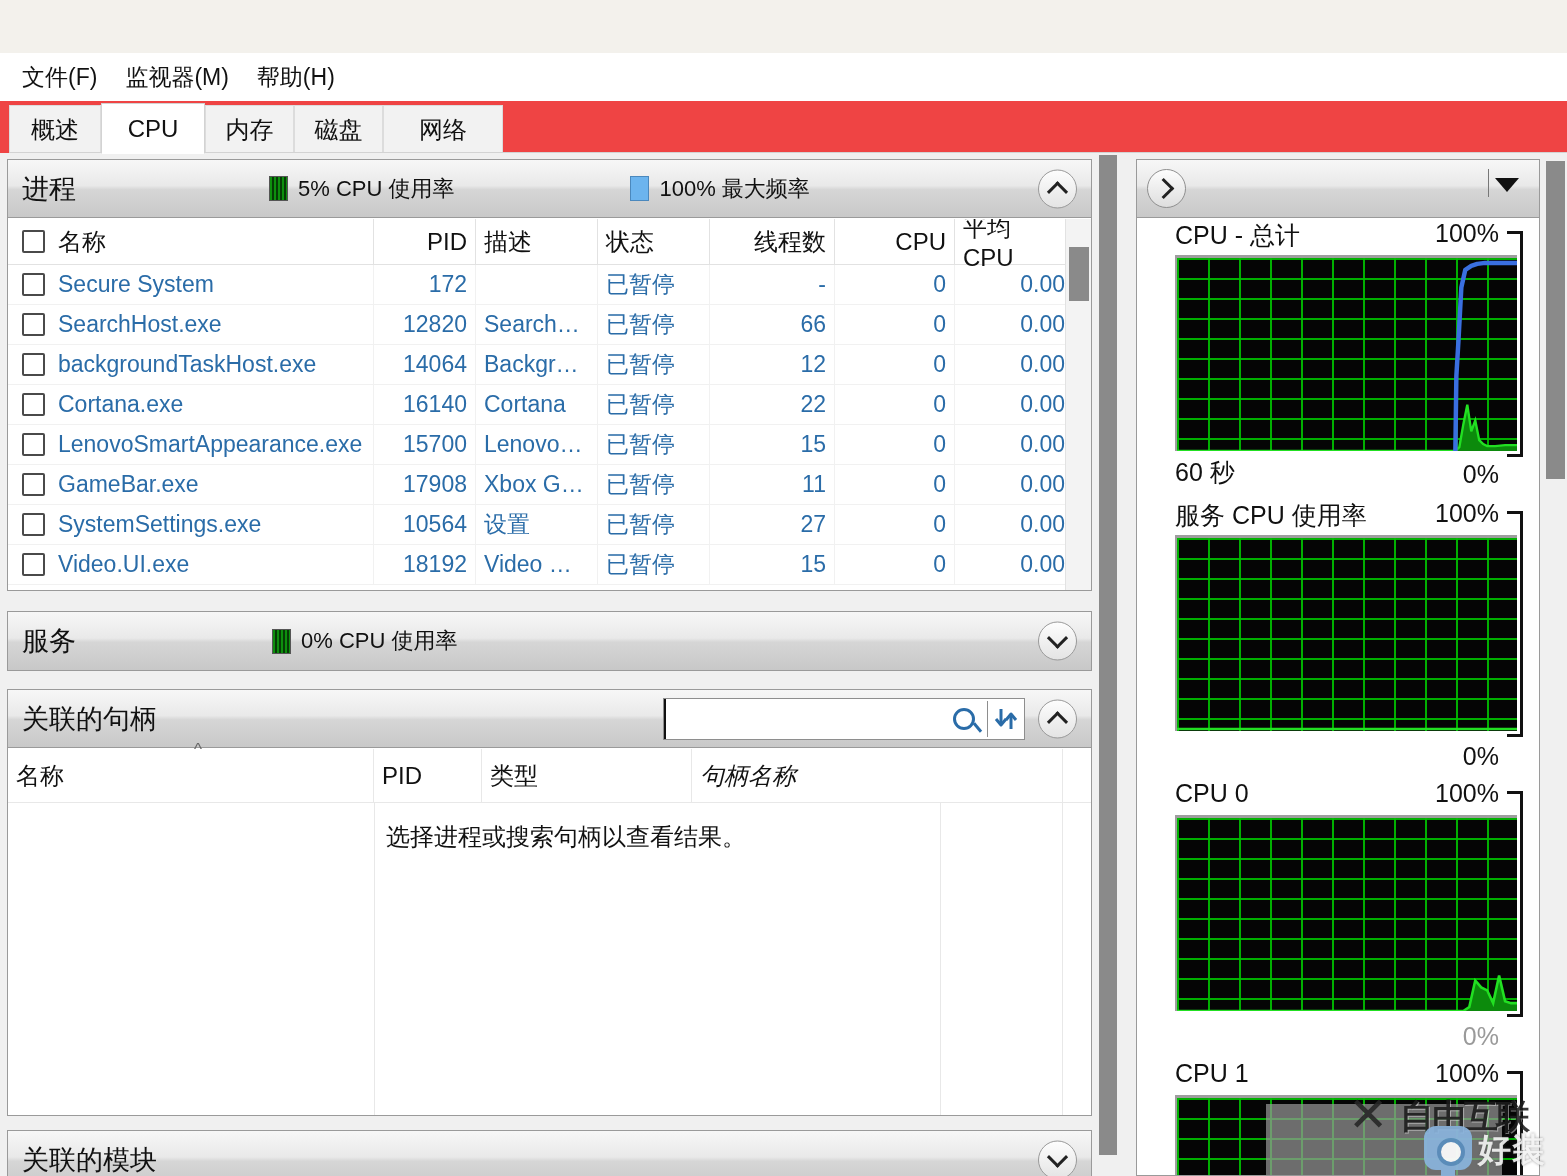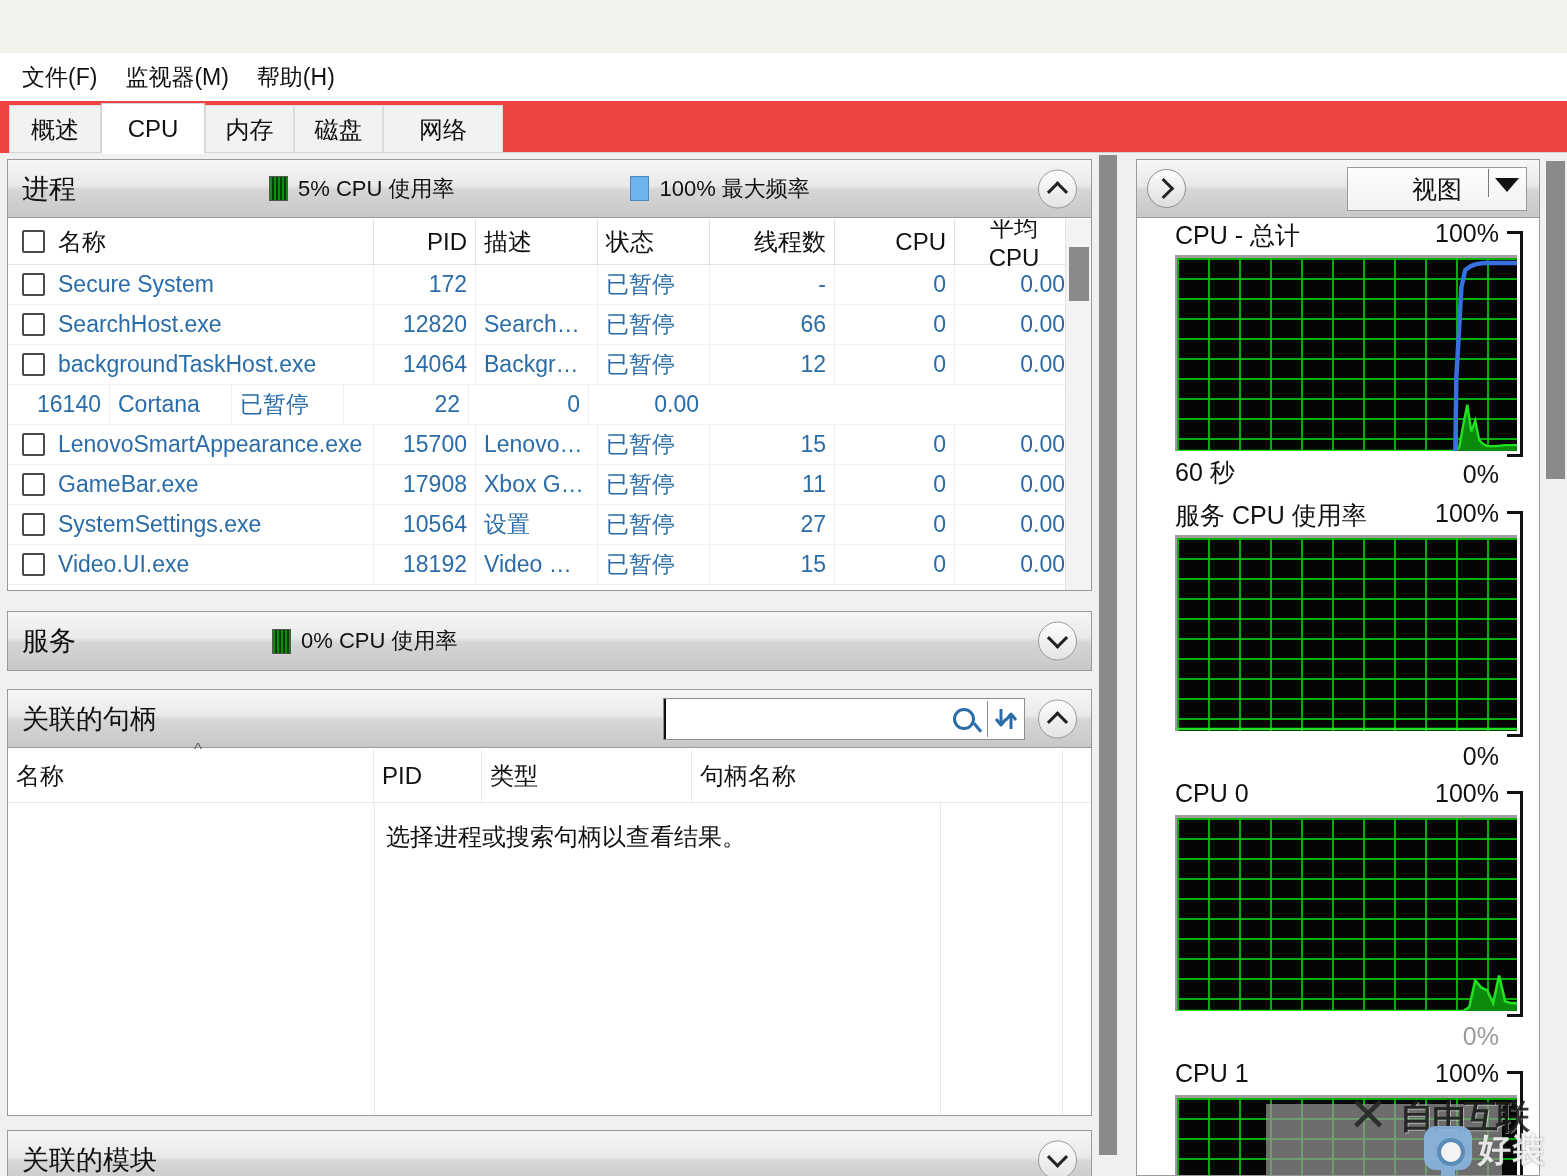--- a/index.html
+++ b/index.html
@@ -161,21 +161,21 @@
   }
   .chev {
     width: 15px; height: 15px;
     border-left: 3px solid #222; border-top: 3px solid #222;
   }
   .chev.up   { transform: rotate(45deg)   translate(2px, 2px); }
   .chev.down { transform: rotate(-135deg) translate(2px, 2px); }
   .chev.right{ transform: rotate(135deg)  translate(2px, 2px); }
 
   
-  #proc-panel { position: absolute; left: 0; top: 0; width: 1085px; height: 432px; text-align: center; }
+  #proc-panel { position: absolute; left: 0; top: 0; width: 1085px; height: 432px; }
   #proc-grid  { position: absolute; left: 0; top: 59px; width: 1083px; height: 371px; background:#fff; overflow:hidden; }
 
   .grid-head {
     display: flex; height: 46px;
     border-bottom: 1px solid #e2e2e2;
     background: #fff; position: relative;
   }
   .grid-head .gh {
     font-size: 24px; color: #111;
     display: flex; align-items: center;
@@ -258,21 +258,21 @@
     background: #fff;
   }
   .hgrid-head { display: flex; height: 54px; border-bottom: 1px solid #e8e8e8; position: relative; }
   .hgrid-head .gh {
     font-size: 24px; color: #111; display: flex; align-items: center;
     border-right: 1px solid #e8e8e8; padding: 0 8px; position: relative;
   }
   .hcol-name { width: 366px; }
   .hcol-pid  { width: 108px; }
   .hcol-type { width: 210px; }
-  .hcol-hname{ width: 397px; border-right: none !important; }
+  .hcol-hname{ width: 397px; border-right: none !important; font-style: italic; }
   #handle-empty {
     position: absolute; left: 378px; top: 72px;
     font-size: 24px; color: #111;
   }
   #handle-vline1 { position:absolute; left:366px; top:54px; width:1px; bottom:0; background:#e8e8e8; }
   #handle-vline2 { position:absolute; left:932px; top:54px; width:1px; bottom:0; background:#e8e8e8; }
   #handle-vline3 { position:absolute; left:1054px; top:0px; width:1px; bottom:0; background:#e8e8e8; }
 
   
   #mod-panel { position: absolute; left: 0; top: 971px; width: 1085px; height: 60px; }
@@ -488,20 +488,24 @@
                 <span>backgroundTaskHost.exe</span>
               </div>
             <div class="gc col-pid">14064</div>
             <div class="gc col-desc">Backgr…</div>
             <div class="gc col-status">已暂停</div>
             <div class="gc col-thread">12</div>
             <div class="gc col-cpu">0</div>
             <div class="gc col-avg">0.00</div>
           </div>
           <div class="grid-row">
+            <div class="gc col-name">
+                <span class="cbx"></span>
+                <span>Cortana.exe</span>
+              </div>
             <div class="gc col-pid">16140</div>
             <div class="gc col-desc">Cortana</div>
             <div class="gc col-status">已暂停</div>
             <div class="gc col-thread">22</div>
             <div class="gc col-cpu">0</div>
             <div class="gc col-avg">0.00</div>
           </div>
           <div class="grid-row">
             <div class="gc col-name">
                 <span class="cbx"></span>
@@ -620,23 +624,20 @@
 
     <div id="left-scroll">
       <div class="thumb"></div>
     </div>
 
     <div id="right-col">
       <div id="right-toolbar">
         <div id="expand-btn">
           <span class="chev right"></span>
         </div>
-        <div id="view-btn">
-          <span>视图</span>
-        </div>
         <div id="view-split"></div>
         <div id="view-caret"></div>
       </div>
 
       <div id="graph-area">
 
         <div class="graph-block" style="height:280px;">
           <div class="g-label">CPU - 总计</div>
           <div class="g-max">100%</div>
           <div class="bracket"></div>

